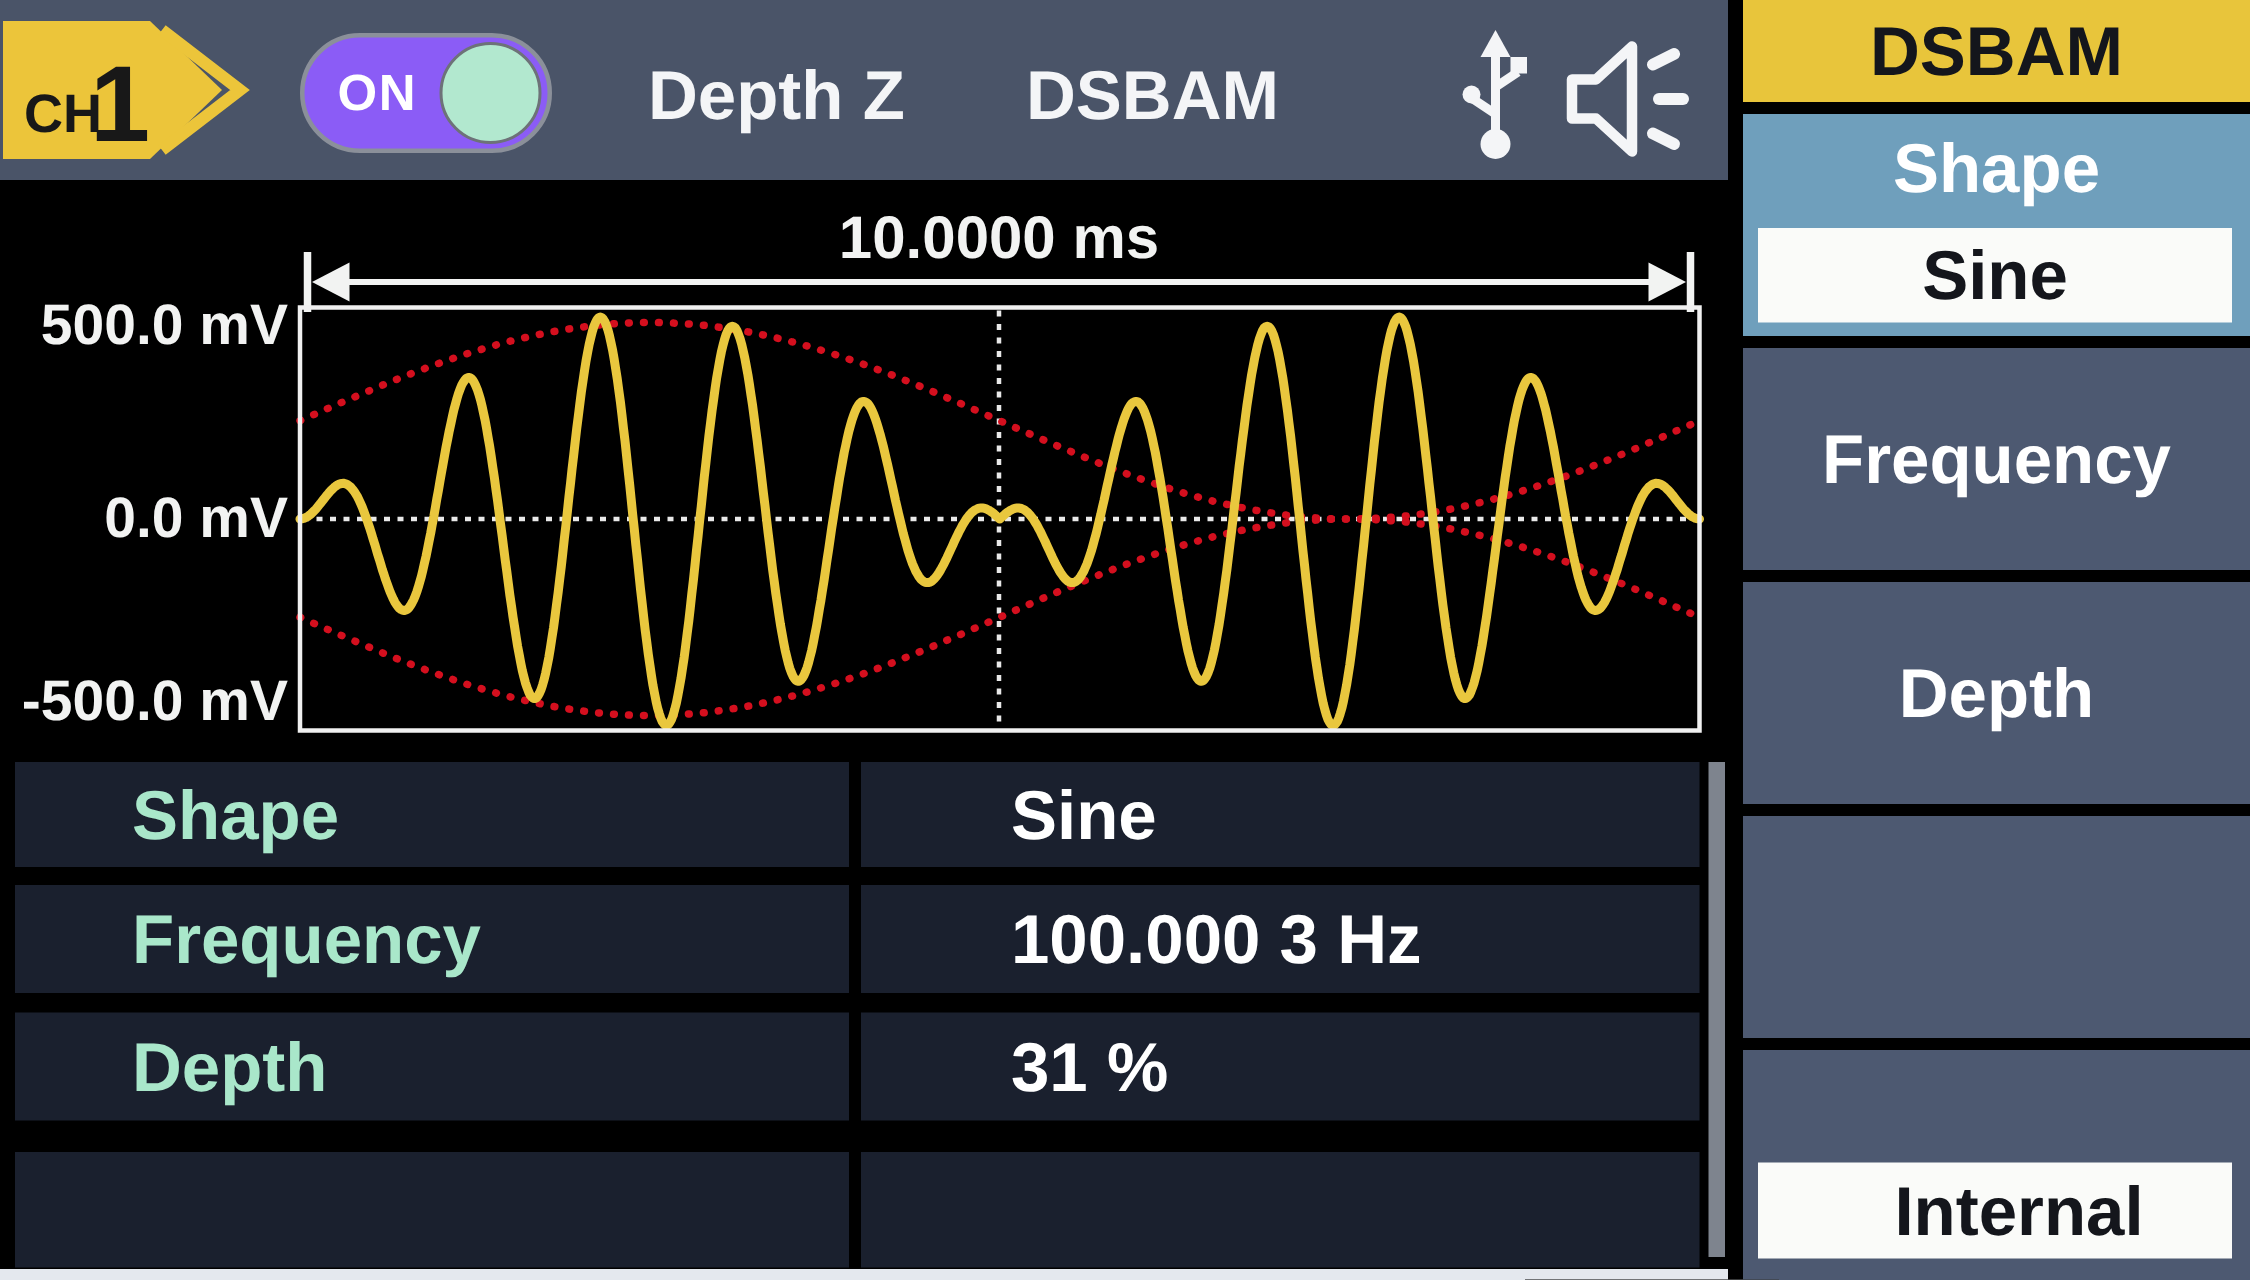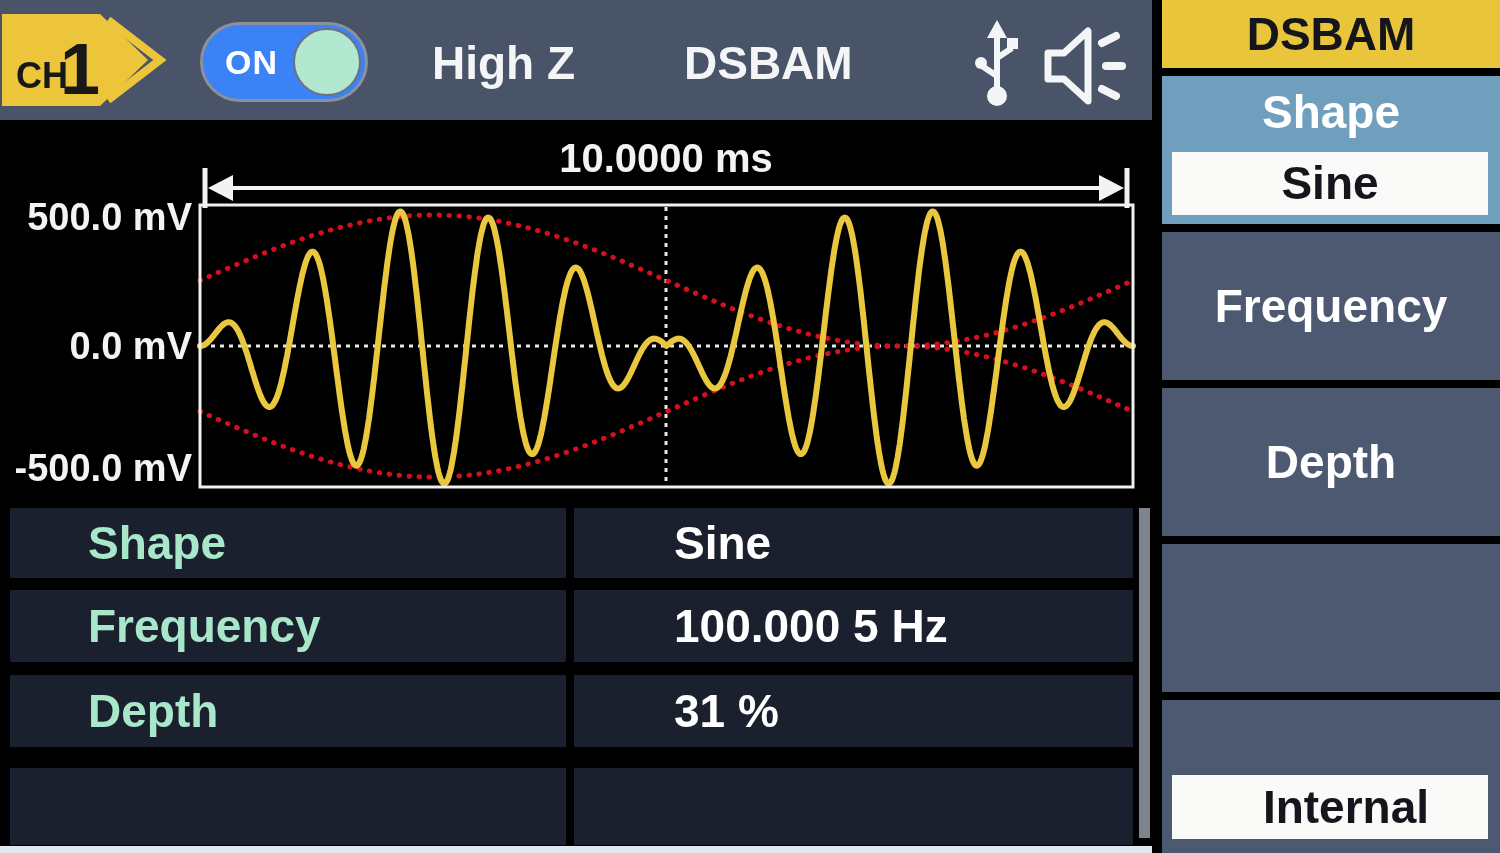--- a/index.html
+++ b/index.html
@@ -2,21 +2,21 @@
 <html><head>
 <meta charset="utf-8">
 <style>
   html,body{margin:0;padding:0;background:#000;}
   body{width:1500px;height:853px;position:relative;overflow:hidden;
        font-family:"Liberation Sans",sans-serif;font-weight:bold;}
 
   
   .topbar{position:absolute;left:0;top:0;width:1152px;height:120px;background:#4a5468;padding-left:48px;}
   .ch-badge{position:absolute;left:2px;top:8px;width:200px;height:105px;}
-  .toggle{position:absolute;left:200px;top:22px;width:168px;height:80px;background:#3b82f6;
+  .toggle{position:absolute;left:200px;top:22px;width:168px;height:80px;background:#8b5cf6;
           border:3px solid #8b909a;border-radius:43px;box-sizing:border-box;}
   .toggle-label{position:absolute;left:22px;top:0;height:74px;line-height:74px;
                 color:#fff;font-size:34px;letter-spacing:1px;}
   .toggle-knob{position:absolute;right:4px;top:3px;width:68px;height:68px;border-radius:50%;
                background:#b2e8cf;border:2px solid #6d7278;box-sizing:border-box;}
   .tb-text{position:absolute;top:36px;color:#f4f5f7;font-size:46px;white-space:nowrap;}
   .tb-highz{left:432px;}
   .tb-mode{left:684px;}
   .icon-usb{position:absolute;left:973px;top:20px;}
   .icon-speaker{position:absolute;left:1040px;top:27px;}
@@ -64,21 +64,21 @@
     <polyline points="106,12 158,52 106,92" fill="none" stroke="#ecc53a" stroke-width="8"></polyline>
     <text x="14" y="80" font-size="36" font-weight="bold" fill="#181818">CH</text>
     <text x="58" y="86" font-size="72" font-weight="bold" fill="#181818">1</text>
   </svg>
 
   <div class="toggle">
     <span class="toggle-label">ON</span>
     <span class="toggle-knob"></span>
   </div>
 
-  <span class="tb-text tb-highz">High Z</span>
+  <span class="tb-text tb-highz">Depth Z</span>
   <span class="tb-text tb-mode">DSBAM</span>
 
   <svg class="icon-usb" width="48" height="88" viewBox="0 0 48 88">
     <g stroke="#f4f5f7" stroke-width="6" fill="none">
       <line x1="24" y1="78" x2="24" y2="12"></line>
       <path d="M24,56 L9,46"></path>
       <path d="M24,38 L39,28"></path>
     </g>
     <polygon points="24,0 14,18 34,18" fill="#f4f5f7"></polygon>
     <circle cx="24" cy="76" r="10" fill="#f4f5f7"></circle>
@@ -118,21 +118,21 @@
       <polyline points="200.0,226.0 201.0,225.9 202.1,225.7 203.1,225.4 204.1,224.9 205.2,224.3 206.2,223.5 207.3,222.7 208.3,221.7 209.3,220.7 210.4,219.6 211.4,218.4 212.4,217.1 213.5,215.8 214.5,214.5 215.6,213.1 216.6,211.8 217.6,210.5 218.7,209.2 219.7,208.0 220.7,206.9 221.8,205.9 222.8,204.9 223.8,204.1 224.9,203.4 225.9,202.9 227.0,202.5 228.0,202.3 229.0,202.2 230.1,202.4 231.1,202.8 232.1,203.4 233.2,204.2 234.2,205.2 235.2,206.4 236.3,207.8 237.3,209.5 238.4,211.3 239.4,213.4 240.4,215.6 241.5,218.1 242.5,220.7 243.5,223.5 244.6,226.4 245.6,229.5 246.7,232.7 247.7,235.9 248.7,239.3 249.8,242.7 250.8,246.1 251.8,249.6 252.9,253.0 253.9,256.4 254.9,259.8 256.0,263.0 257.0,266.2 258.1,269.2 259.1,272.0 260.1,274.7 261.2,277.2 262.2,279.4 263.2,281.4 264.3,283.1 265.3,284.5 266.3,285.6 267.4,286.4 268.4,286.9 269.5,287.0 270.5,286.8 271.5,286.2 272.6,285.2 273.6,283.8 274.6,282.1 275.7,280.0 276.7,277.6 277.8,274.8 278.8,271.6 279.8,268.1 280.9,264.3 281.9,260.2 282.9,255.7 284.0,251.0 285.0,246.1 286.0,240.9 287.1,235.6 288.1,230.0 289.2,224.4 290.2,218.6 291.2,212.7 292.3,206.8 293.3,200.9 294.3,195.1 295.4,189.2 296.4,183.5 297.4,177.9 298.5,172.5 299.5,167.3 300.6,162.3 301.6,157.6 302.6,153.2 303.7,149.2 304.7,145.5 305.7,142.2 306.8,139.3 307.8,136.8 308.9,134.8 309.9,133.3 310.9,132.2 312.0,131.7 313.0,131.7 314.0,132.2 315.1,133.3 316.1,134.9 317.1,137.0 318.2,139.6 319.2,142.7 320.3,146.4 321.3,150.5 322.3,155.2 323.4,160.2 324.4,165.7 325.4,171.6 326.5,177.9 327.5,184.5 328.5,191.4 329.6,198.6 330.6,206.1 331.7,213.7 332.7,221.5 333.7,229.4 334.8,237.4 335.8,245.4 336.8,253.3 337.9,261.2 338.9,269.0 339.9,276.7 341.0,284.1 342.0,291.3 343.1,298.2 344.1,304.8 345.1,311.0 346.2,316.8 347.2,322.2 348.2,327.1 349.3,331.4 350.3,335.3 351.4,338.5 352.4,341.2 353.4,343.3 354.5,344.7 355.5,345.5 356.5,345.7 357.6,345.2 358.6,344.0 359.6,342.2 360.7,339.8 361.7,336.7 362.8,332.9 363.8,328.6 364.8,323.7 365.9,318.2 366.9,312.1 367.9,305.6 369.0,298.6 370.0,291.1 371.0,283.2 372.1,275.0 373.1,266.5 374.2,257.6 375.2,248.6 376.2,239.4 377.3,230.0 378.3,220.6 379.3,211.2 380.4,201.8 381.4,192.4 382.5,183.2 383.5,174.2 384.5,165.5 385.6,157.0 386.6,148.9 387.6,141.1 388.7,133.8 389.7,126.9 390.7,120.6 391.8,114.7 392.8,109.5 393.9,104.9 394.9,100.9 395.9,97.6 397.0,95.0 398.0,93.1 399.0,91.9 400.1,91.4 401.1,91.7 402.1,92.7 403.2,94.4 404.2,96.8 405.3,100.0 406.3,103.8 407.3,108.3 408.4,113.5 409.4,119.2 410.4,125.6 411.5,132.5 412.5,140.0 413.6,147.9 414.6,156.3 415.6,165.1 416.7,174.2 417.7,183.6 418.7,193.2 419.8,203.1 420.8,213.1 421.8,223.1 422.9,233.2 423.9,243.3 425.0,253.2 426.0,263.1 427.0,272.7 428.1,282.1 429.1,291.2 430.1,299.9 431.2,308.3 432.2,316.2 433.3,323.6 434.3,330.5 435.3,336.8 436.4,342.5 437.4,347.6 438.4,352.0 439.5,355.7 440.5,358.8 441.5,361.1 442.6,362.6 443.6,363.5 444.7,363.6 445.7,362.9 446.7,361.5 447.8,359.4 448.8,356.5 449.8,353.0 450.9,348.7 451.9,343.8 452.9,338.3 454.0,332.2 455.0,325.5 456.1,318.3 457.1,310.6 458.1,302.5 459.2,294.0 460.2,285.1 461.2,275.9 462.3,266.5 463.3,256.9 464.3,247.1 465.4,237.3 466.4,227.4 467.5,217.6 468.5,207.8 469.5,198.2 470.6,188.7 471.6,179.5 472.6,170.6 473.7,162.0 474.7,153.8 475.8,146.0 476.8,138.6 477.8,131.8 478.9,125.5 479.9,119.8 480.9,114.7 482.0,110.2 483.0,106.4 484.0,103.2 485.1,100.7 486.1,98.9 487.2,97.8 488.2,97.5 489.2,97.8 490.3,98.7 491.3,100.4 492.3,102.8 493.4,105.8 494.4,109.4 495.4,113.7 496.5,118.5 497.5,123.9 498.6,129.8 499.6,136.2 500.6,143.0 501.7,150.2 502.7,157.8 503.7,165.7 504.8,173.9 505.8,182.3 506.9,190.9 507.9,199.6 508.9,208.4 510.0,217.2 511.0,226.0 512.0,234.7 513.1,243.3 514.1,251.7 515.1,260.0 516.2,267.9 517.2,275.6 518.3,282.9 519.3,289.9 520.3,296.4 521.4,302.6 522.4,308.2 523.4,313.3 524.5,317.9 525.5,322.0 526.5,325.5 527.6,328.4 528.6,330.7 529.7,332.5 530.7,333.6 531.7,334.1 532.8,334.1 533.8,333.5 534.8,332.2 535.9,330.4 536.9,328.1 538.0,325.2 539.0,321.9 540.0,318.0 541.1,313.7 542.1,309.0 543.1,303.8 544.2,298.3 545.2,292.5 546.2,286.4 547.3,280.1 548.3,273.5 549.4,266.8 550.4,259.9 551.4,252.9 552.5,245.9 553.5,238.9 554.5,231.9 555.6,225.0 556.6,218.2 557.7,211.6 558.7,205.1 559.7,198.8 560.8,192.8 561.8,187.1 562.8,181.6 563.9,176.6 564.9,171.8 565.9,167.5 567.0,163.5 568.0,160.0 569.1,156.9 570.1,154.2 571.1,152.0 572.2,150.2 573.2,148.9 574.2,148.0 575.3,147.6 576.3,147.6 577.3,148.1 578.4,148.9 579.4,150.2 580.5,151.9 581.5,154.0 582.5,156.4 583.6,159.2 584.6,162.3 585.6,165.6 586.7,169.3 587.7,173.1 588.8,177.2 589.8,181.5 590.8,185.9 591.9,190.4 592.9,195.0 593.9,199.6 595.0,204.3 596.0,209.0 597.0,213.7 598.1,218.3 599.1,222.8 600.2,227.2 601.2,231.5 602.2,235.7 603.3,239.6 604.3,243.3 605.3,246.9 606.4,250.2 607.4,253.2 608.4,256.0 609.5,258.5 610.5,260.8 611.6,262.7 612.6,264.4 613.6,265.8 614.7,266.9 615.7,267.7 616.7,268.2 617.8,268.4 618.8,268.4 619.9,268.1 620.9,267.6 621.9,266.8 623.0,265.8 624.0,264.6 625.0,263.2 626.1,261.6 627.1,259.9 628.1,258.1 629.2,256.1 630.2,254.0 631.3,251.8 632.3,249.6 633.3,247.4 634.4,245.1 635.4,242.9 636.4,240.6 637.5,238.4 638.5,236.3 639.5,234.2 640.6,232.2 641.6,230.3 642.7,228.5 643.7,226.9 644.7,225.4 645.8,224.0 646.8,222.8 647.8,221.7 648.9,220.8 649.9,220.0 651.0,219.5 652.0,219.0 653.0,218.8 654.1,218.6 655.1,218.7 656.1,218.8 657.2,219.2 658.2,219.6 659.2,220.1 660.3,220.8 661.3,221.5 662.4,222.3 663.4,223.2 664.4,224.1 665.5,225.0 666.5,226.0 667.5,225.0 668.6,224.1 669.6,223.2 670.6,222.3 671.7,221.5 672.7,220.8 673.8,220.1 674.8,219.6 675.8,219.2 676.9,218.8 677.9,218.7 678.9,218.6 680.0,218.8 681.0,219.0 682.1,219.5 683.1,220.0 684.1,220.8 685.2,221.7 686.2,222.8 687.2,224.0 688.3,225.4 689.3,226.9 690.3,228.5 691.4,230.3 692.4,232.2 693.5,234.2 694.5,236.3 695.5,238.4 696.6,240.6 697.6,242.9 698.6,245.1 699.7,247.4 700.7,249.6 701.7,251.8 702.8,254.0 703.8,256.1 704.9,258.1 705.9,259.9 706.9,261.6 708.0,263.2 709.0,264.6 710.0,265.8 711.1,266.8 712.1,267.6 713.2,268.1 714.2,268.4 715.2,268.4 716.3,268.2 717.3,267.7 718.3,266.9 719.4,265.8 720.4,264.4 721.4,262.7 722.5,260.8 723.5,258.5 724.6,256.0 725.6,253.2 726.6,250.2 727.7,246.9 728.7,243.3 729.7,239.6 730.8,235.7 731.8,231.5 732.8,227.2 733.9,222.8 734.9,218.3 736.0,213.7 737.0,209.0 738.0,204.3 739.1,199.6 740.1,195.0 741.1,190.4 742.2,185.9 743.2,181.5 744.3,177.2 745.3,173.1 746.3,169.3 747.4,165.6 748.4,162.3 749.4,159.2 750.5,156.4 751.5,154.0 752.5,151.9 753.6,150.2 754.6,148.9 755.7,148.1 756.7,147.6 757.7,147.6 758.8,148.0 759.8,148.9 760.8,150.2 761.9,152.0 762.9,154.2 763.9,156.9 765.0,160.0 766.0,163.5 767.1,167.5 768.1,171.8 769.1,176.6 770.2,181.6 771.2,187.1 772.2,192.8 773.3,198.8 774.3,205.1 775.4,211.6 776.4,218.2 777.4,225.0 778.5,231.9 779.5,238.9 780.5,245.9 781.6,252.9 782.6,259.9 783.6,266.8 784.7,273.5 785.7,280.1 786.8,286.4 787.8,292.5 788.8,298.3 789.9,303.8 790.9,309.0 791.9,313.7 793.0,318.0 794.0,321.9 795.0,325.2 796.1,328.1 797.1,330.4 798.2,332.2 799.2,333.5 800.2,334.1 801.3,334.1 802.3,333.6 803.3,332.5 804.4,330.7 805.4,328.4 806.5,325.5 807.5,322.0 808.5,317.9 809.6,313.3 810.6,308.2 811.6,302.6 812.7,296.4 813.7,289.9 814.7,282.9 815.8,275.6 816.8,267.9 817.9,260.0 818.9,251.7 819.9,243.3 821.0,234.7 822.0,226.0 823.0,217.2 824.1,208.4 825.1,199.6 826.1,190.9 827.2,182.3 828.2,173.9 829.3,165.7 830.3,157.8 831.3,150.2 832.4,143.0 833.4,136.2 834.4,129.8 835.5,123.9 836.5,118.5 837.6,113.7 838.6,109.4 839.6,105.8 840.7,102.8 841.7,100.4 842.7,98.7 843.8,97.8 844.8,97.5 845.8,97.8 846.9,98.9 847.9,100.7 849.0,103.2 850.0,106.4 851.0,110.2 852.1,114.7 853.1,119.8 854.1,125.5 855.2,131.8 856.2,138.6 857.2,146.0 858.3,153.8 859.3,162.0 860.4,170.6 861.4,179.5 862.4,188.7 863.5,198.2 864.5,207.8 865.5,217.6 866.6,227.4 867.6,237.3 868.6,247.1 869.7,256.9 870.7,266.5 871.8,275.9 872.8,285.1 873.8,294.0 874.9,302.5 875.9,310.6 876.9,318.3 878.0,325.5 879.0,332.2 880.1,338.3 881.1,343.8 882.1,348.7 883.2,353.0 884.2,356.5 885.2,359.4 886.3,361.5 887.3,362.9 888.3,363.6 889.4,363.5 890.4,362.6 891.5,361.1 892.5,358.8 893.5,355.7 894.6,352.0 895.6,347.6 896.6,342.5 897.7,336.8 898.7,330.5 899.8,323.6 900.8,316.2 901.8,308.3 902.9,299.9 903.9,291.2 904.9,282.1 906.0,272.7 907.0,263.1 908.0,253.2 909.1,243.3 910.1,233.2 911.2,223.1 912.2,213.1 913.2,203.1 914.3,193.2 915.3,183.6 916.3,174.2 917.4,165.1 918.4,156.3 919.4,147.9 920.5,140.0 921.5,132.5 922.6,125.6 923.6,119.2 924.6,113.5 925.7,108.3 926.7,103.8 927.7,100.0 928.8,96.8 929.8,94.4 930.9,92.7 931.9,91.7 932.9,91.4 934.0,91.9 935.0,93.1 936.0,95.0 937.1,97.6 938.1,100.9 939.1,104.9 940.2,109.5 941.2,114.7 942.3,120.6 943.3,126.9 944.3,133.8 945.4,141.1 946.4,148.9 947.4,157.0 948.5,165.5 949.5,174.2 950.5,183.2 951.6,192.4 952.6,201.8 953.7,211.2 954.7,220.6 955.7,230.0 956.8,239.4 957.8,248.6 958.8,257.6 959.9,266.5 960.9,275.0 961.9,283.2 963.0,291.1 964.0,298.6 965.1,305.6 966.1,312.1 967.1,318.2 968.2,323.7 969.2,328.6 970.2,332.9 971.3,336.7 972.3,339.8 973.4,342.2 974.4,344.0 975.4,345.2 976.5,345.7 977.5,345.5 978.5,344.7 979.6,343.3 980.6,341.2 981.6,338.5 982.7,335.3 983.7,331.4 984.8,327.1 985.8,322.2 986.8,316.8 987.9,311.0 988.9,304.8 989.9,298.2 991.0,291.3 992.0,284.1 993.0,276.7 994.1,269.0 995.1,261.2 996.2,253.3 997.2,245.4 998.2,237.4 999.3,229.4 1000.3,221.5 1001.3,213.7 1002.4,206.1 1003.4,198.6 1004.5,191.4 1005.5,184.5 1006.5,177.9 1007.6,171.6 1008.6,165.7 1009.6,160.2 1010.7,155.2 1011.7,150.5 1012.7,146.4 1013.8,142.7 1014.8,139.6 1015.9,137.0 1016.9,134.9 1017.9,133.3 1019.0,132.2 1020.0,131.7 1021.0,131.7 1022.1,132.2 1023.1,133.3 1024.2,134.8 1025.2,136.8 1026.2,139.3 1027.3,142.2 1028.3,145.5 1029.3,149.2 1030.4,153.2 1031.4,157.6 1032.4,162.3 1033.5,167.3 1034.5,172.5 1035.6,177.9 1036.6,183.5 1037.6,189.2 1038.7,195.1 1039.7,200.9 1040.7,206.8 1041.8,212.7 1042.8,218.6 1043.8,224.4 1044.9,230.0 1045.9,235.6 1047.0,240.9 1048.0,246.1 1049.0,251.0 1050.1,255.7 1051.1,260.2 1052.1,264.3 1053.2,268.1 1054.2,271.6 1055.3,274.8 1056.3,277.6 1057.3,280.0 1058.4,282.1 1059.4,283.8 1060.4,285.2 1061.5,286.2 1062.5,286.8 1063.5,287.0 1064.6,286.9 1065.6,286.4 1066.7,285.6 1067.7,284.5 1068.7,283.1 1069.8,281.4 1070.8,279.4 1071.8,277.2 1072.9,274.7 1073.9,272.0 1074.9,269.2 1076.0,266.2 1077.0,263.0 1078.1,259.8 1079.1,256.4 1080.1,253.0 1081.2,249.6 1082.2,246.1 1083.2,242.7 1084.3,239.3 1085.3,235.9 1086.3,232.7 1087.4,229.5 1088.4,226.4 1089.5,223.5 1090.5,220.7 1091.5,218.1 1092.6,215.6 1093.6,213.4 1094.6,211.3 1095.7,209.5 1096.7,207.8 1097.8,206.4 1098.8,205.2 1099.8,204.2 1100.9,203.4 1101.9,202.8 1102.9,202.4 1104.0,202.2 1105.0,202.3 1106.0,202.5 1107.1,202.9 1108.1,203.4 1109.2,204.1 1110.2,204.9 1111.2,205.9 1112.3,206.9 1113.3,208.0 1114.3,209.2 1115.4,210.5 1116.4,211.8 1117.4,213.1 1118.5,214.5 1119.5,215.8 1120.6,217.1 1121.6,218.4 1122.6,219.6 1123.7,220.7 1124.7,221.7 1125.7,222.7 1126.8,223.5 1127.8,224.3 1128.9,224.9 1129.9,225.4 1130.9,225.7 1132.0,225.9 1133.0,226.0 " fill="none" stroke="#e9c73e" stroke-width="6" stroke-linejoin="round" stroke-linecap="round"></polyline>
     </g>
 
   <rect x="200" y="85" width="933" height="282" fill="none" stroke="#f0f0f0" stroke-width="3"></rect>
 </svg>
 
 <div class="param-cell r1 cL cell-label">Shape</div>
 <div class="param-cell r1 cR cell-value">Sine</div>
 
 <div class="param-cell r2 cL cell-label">Frequency</div>
-<div class="param-cell r2 cR cell-value">100.000 5 Hz</div>
+<div class="param-cell r2 cR cell-value">100.000 3 Hz</div>
 
 <div class="param-cell r3 cL cell-label">Depth</div>
 <div class="param-cell r3 cR cell-value">31 %</div>
 
 <div class="param-cell r4 cL cell-label"></div>
 <div class="param-cell r4 cR cell-value"></div>
 
 <div class="scrollbar"></div>
 <div class="bottom-strip"></div>
 

